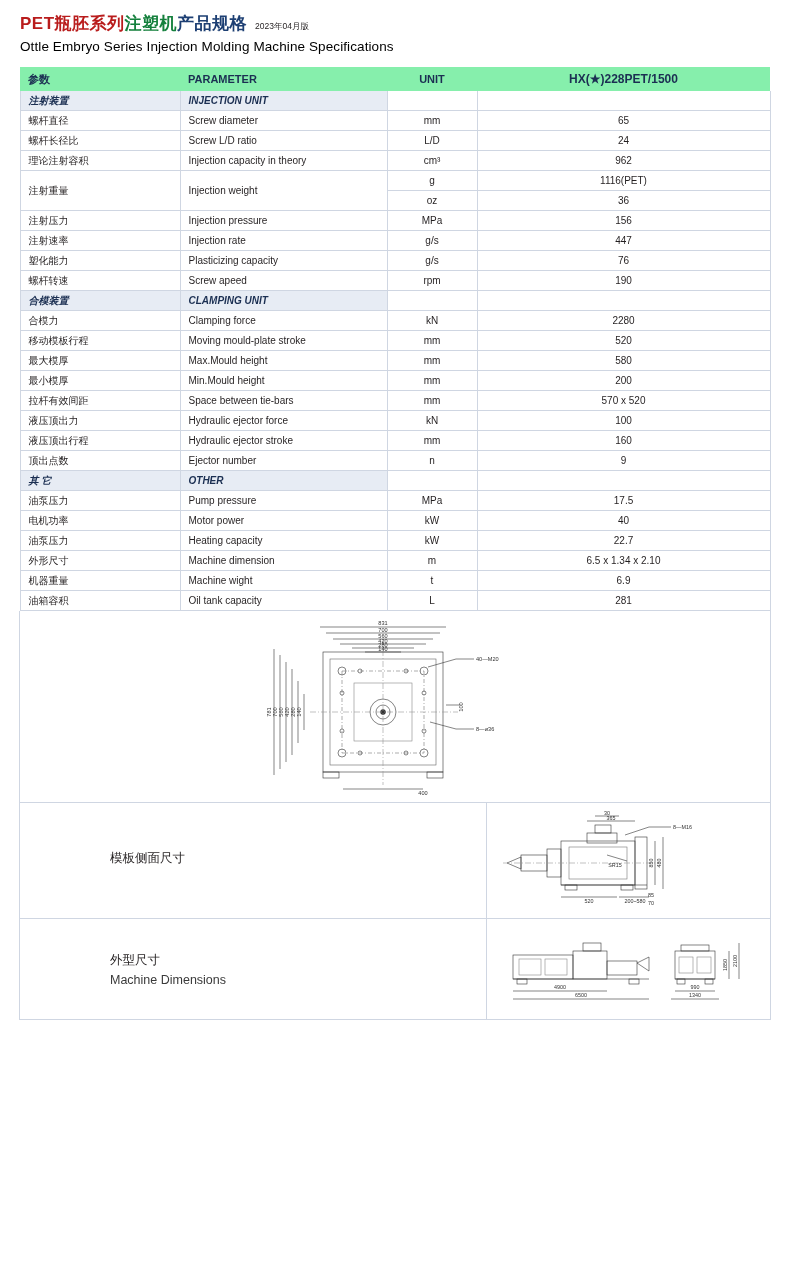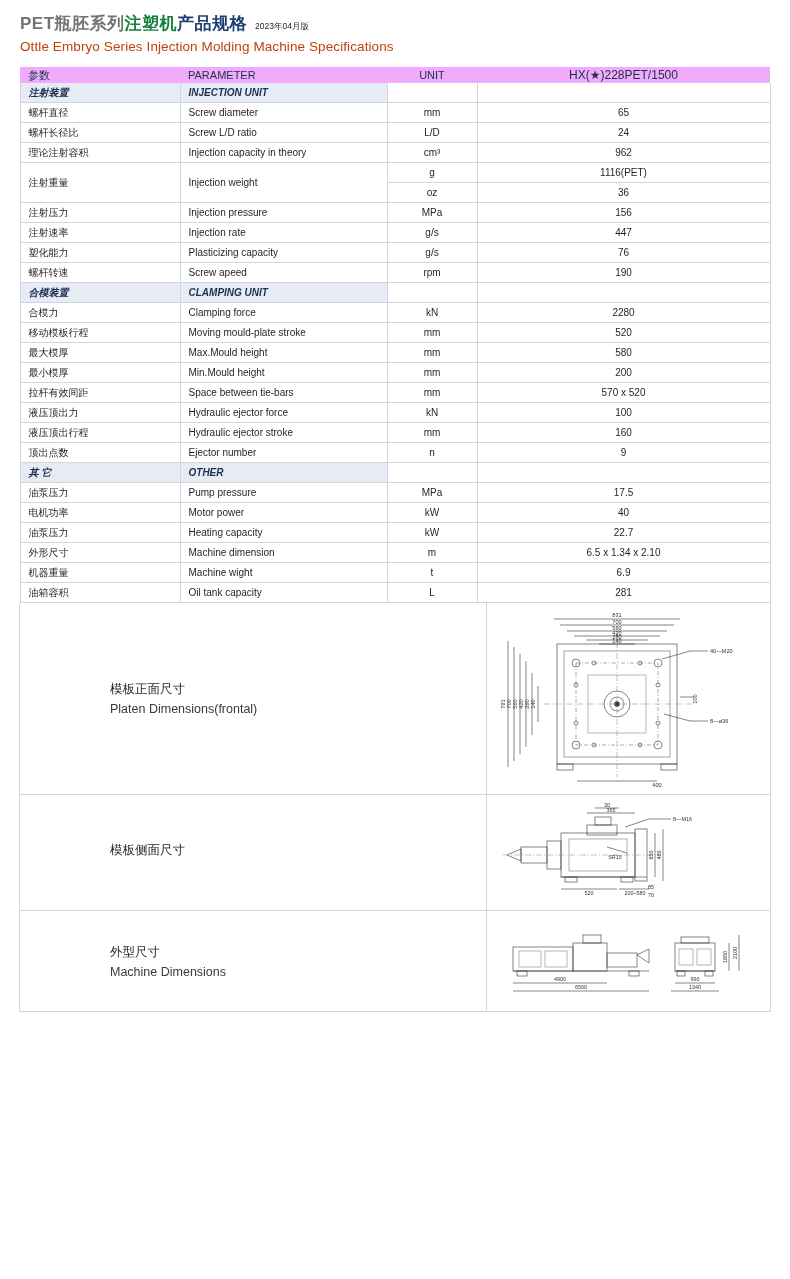--- a/index.html
+++ b/index.html
@@ -28,56 +28,56 @@
   }
   .title-cn {
     font-size: 17px;
     font-weight: bold;
     letter-spacing: 0.5px;
     line-height: 1.2;
     display: flex;
     align-items: baseline;
     gap: 0px;
   }
-  .title-cn .seg-a { color: #737373; text-align: center; }
+  .title-cn .seg-a { color: #b91c1c; text-align: center; }
   .title-cn .seg-b { color: #15803d; }
   .title-cn .seg-c { color: #1d3f73; }
   .title-date {
     font-size: 8.5px;
     font-weight: normal;
     color: #231f20;
     margin-left: 8px;
     letter-spacing: 0;
   }
   .title-en {
     font-size: 13.5px;
-    color: #c2410c;
+    color: #000000;
     margin-top: 5px;
     letter-spacing: 0.1px;
   }
 
   
   .spec-table {
     width: 750px;
     margin: 9px auto 0 auto;
     border-collapse: collapse;
     table-layout: fixed;
     font-size: 10px;
   }
   .spec-table col.c1 { width: 160px; }
   .spec-table col.c2 { width: 207px; }
   .spec-table col.c3 { width: 90px; }
   .spec-table col.c4 { width: 293px; }
 
   .spec-table th {
-    background: #f0abfc;
+    background: #86efac;
     color: #1b2f52;
     font-size: 11px;
-    font-weight: normal;
-    height: 16px;
+    font-weight: bold;
+    height: 24px;
     text-align: left;
     padding: 0 8px;
     border: none;
   }
   .spec-table th.center { text-align: center; padding: 0; }
   .spec-table th.model { font-size: 12px; }
 
   .spec-table td {
     height: 19px;
     padding: 0 8px;
@@ -330,24 +330,20 @@
         <td>Oil tank capacity</td>
         <td class="center">L</td>
         <td class="center last">281</td>
       </tr>
     </tbody>
   </table>
 
   <div class="draw-wrap">
 
     <div class="draw-row r1">
-      <div class="draw-label">
-        <div class="cn">模板正面尺寸</div>
-        <div class="en">Platen Dimensions(frontal)</div>
-      </div>
       <div class="draw-art">
         <svg width="270" height="180" viewBox="0 0 270 180">
           <g stroke="#333" fill="none" stroke-width="0.6">
 
             <rect x="63" y="35" width="120" height="120"></rect>
             <rect x="70" y="42" width="106" height="106" stroke="#666"></rect>
             <rect x="82" y="54" width="82" height="82" stroke-dasharray="4,2,1,2" stroke="#777"></rect>
             <rect x="94" y="66" width="58" height="58" stroke="#888"></rect>
 
             <rect x="63" y="155" width="16" height="6"></rect>

